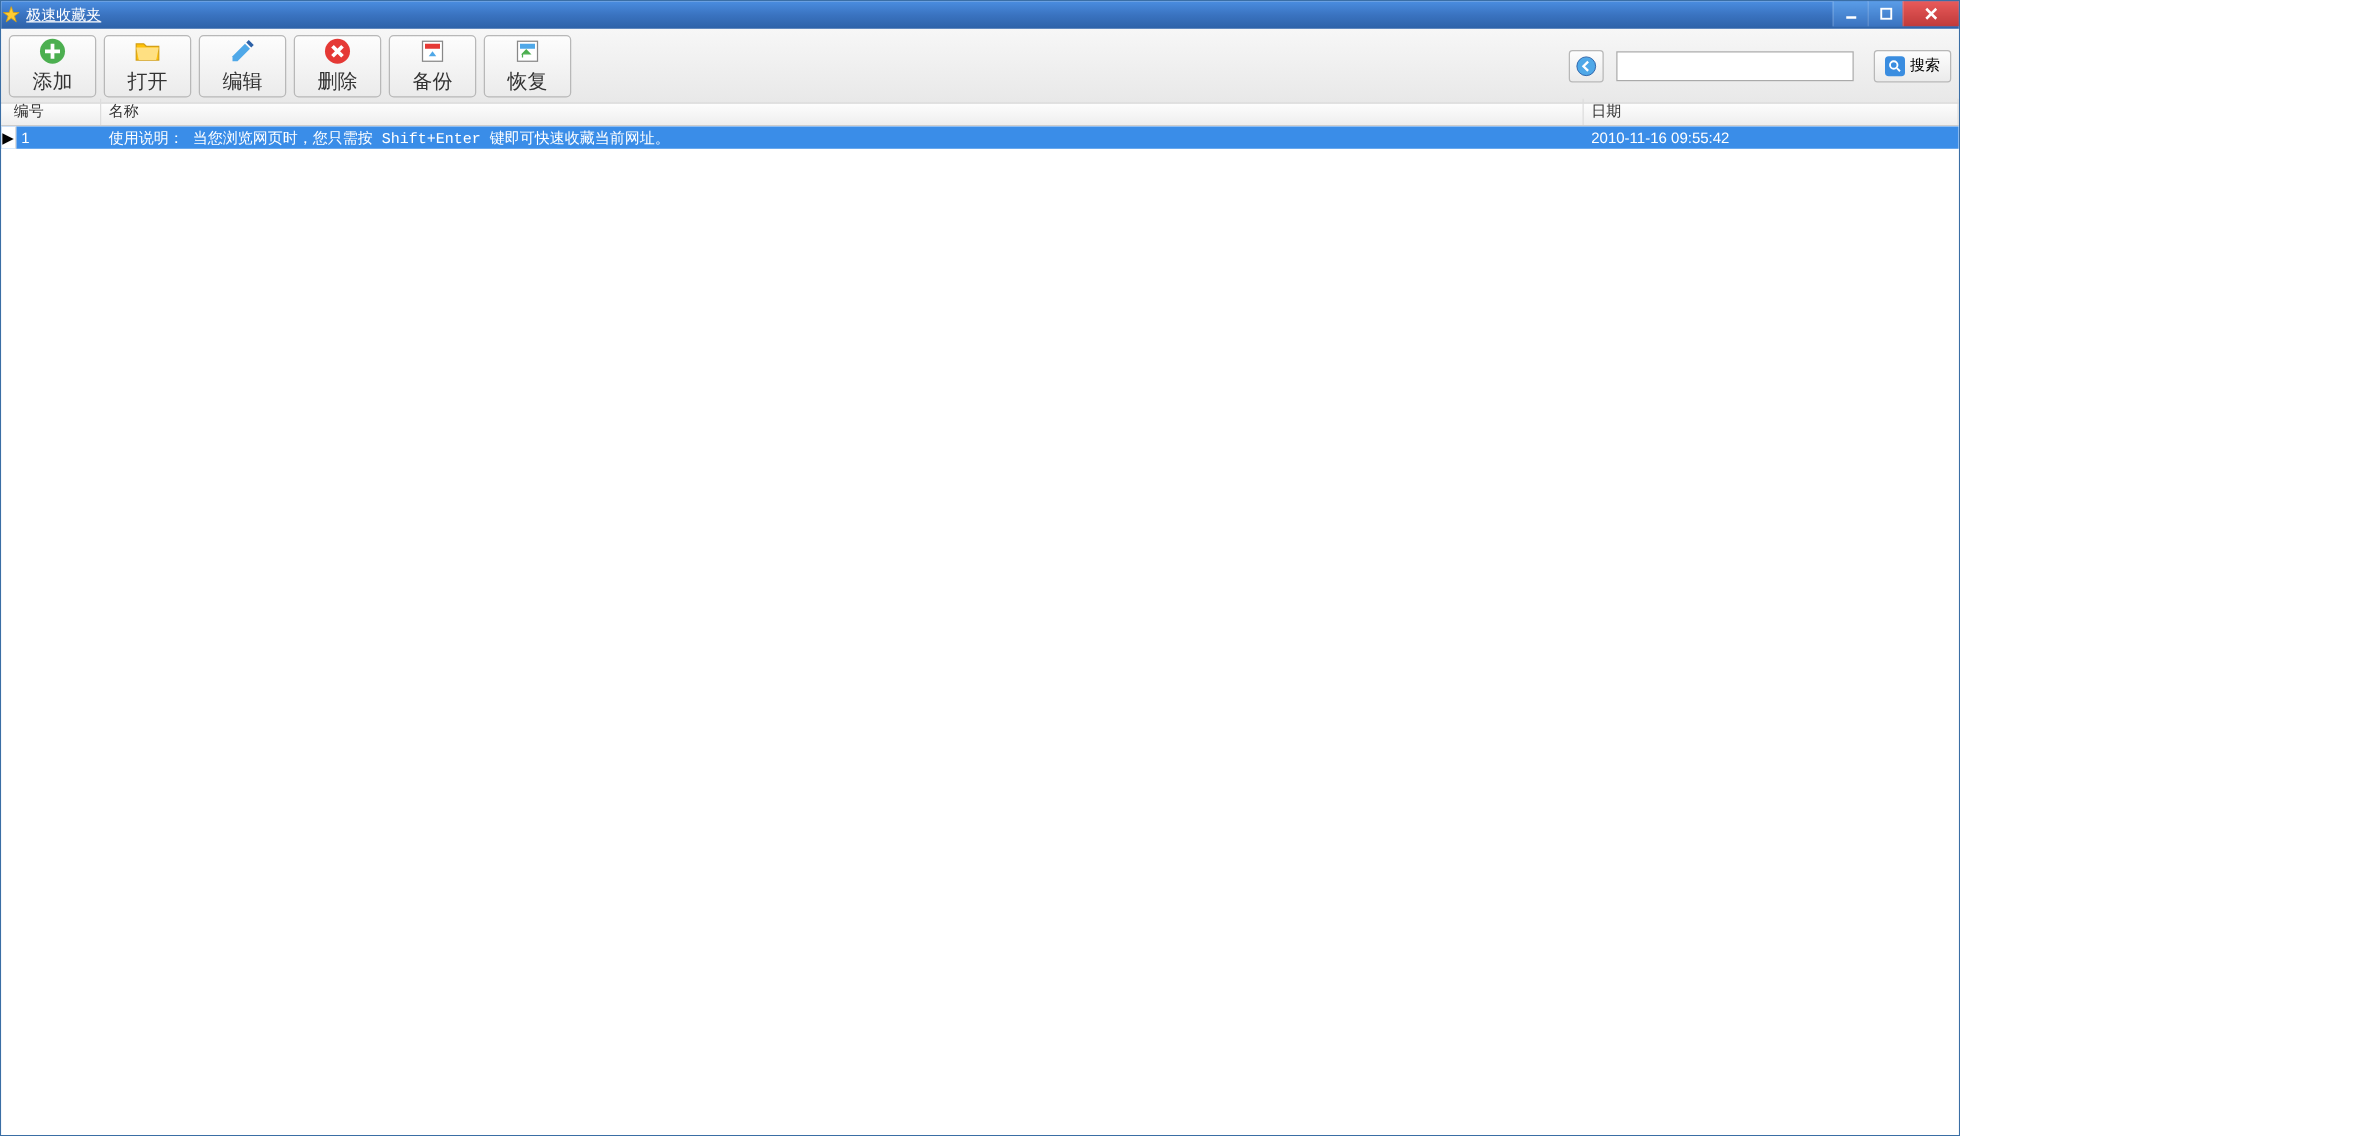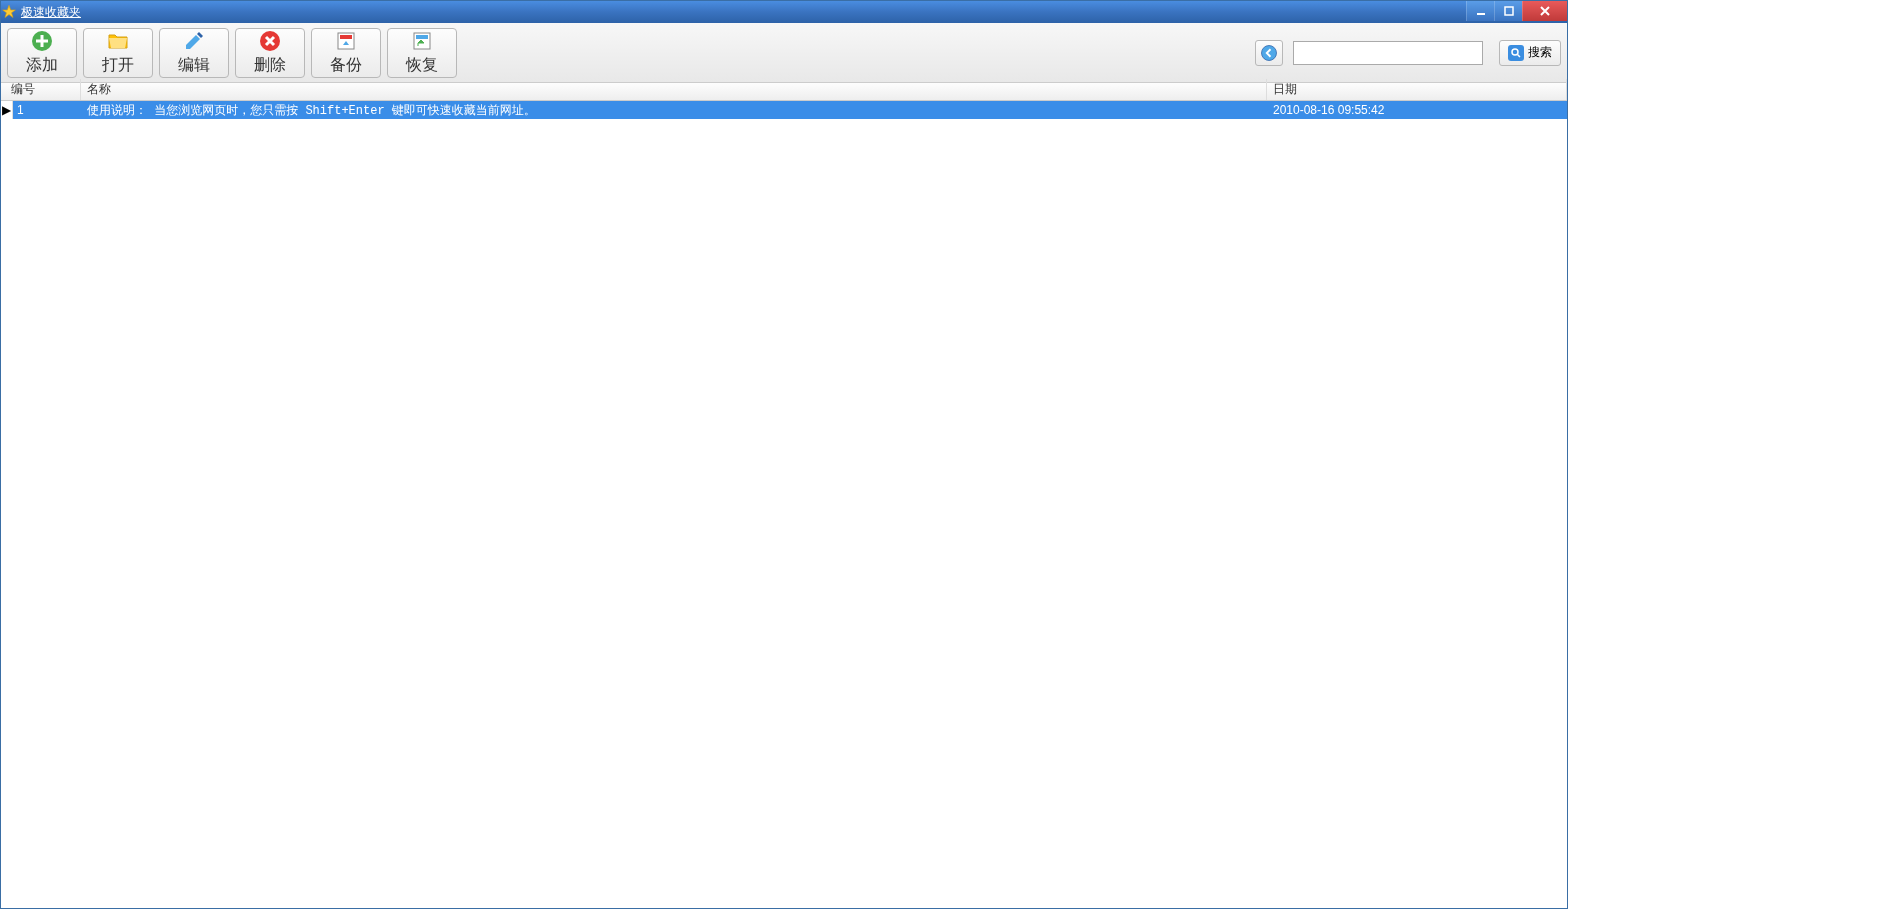--- a/index.html
+++ b/index.html
@@ -273,17 +273,17 @@
     <div class="th th-num">编号</div>
     <div class="th th-name">名称</div>
     <div class="th th-date">日期</div>
   </div>
 
   <div class="table-body">
     <div class="row selected">
       <div class="row-indicator">▶</div>
       <div class="td-num">1</div>
       <div class="td-name">使用说明：  当您浏览网页时，您只需按 Shift+Enter 键即可快速收藏当前网址。</div>
-      <div class="td-date">2010-08-16 09:55:42</div>
+      <div class="td-date">2010-11-16 09:55:42</div>
     </div>
   </div>
 
 </div>
 
 </body></html>

